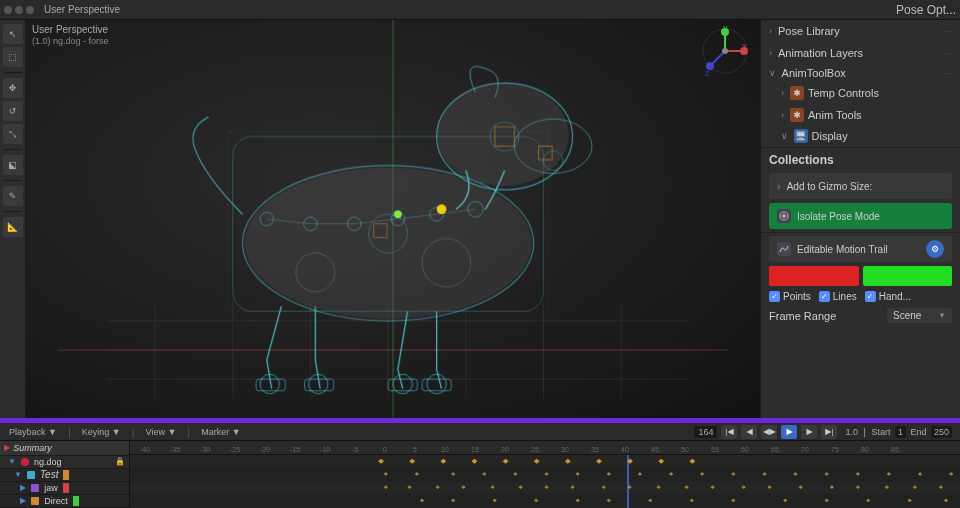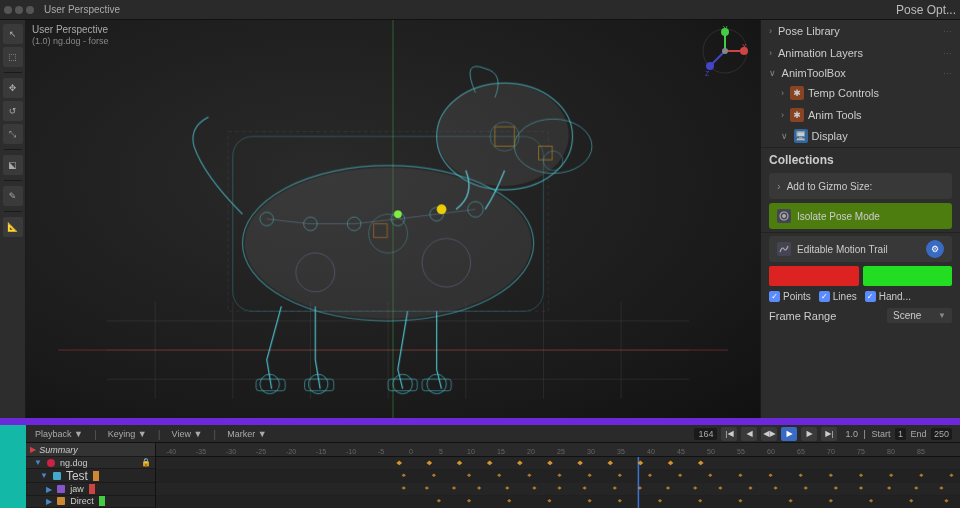--- a/index.html
+++ b/index.html
@@ -201,21 +201,21 @@
       display: flex;
       align-items: center;
       justify-content: center;
       font-size: 8px;
       color: #fff;
     }
 
     
     .isolate-btn {
       margin: 2px 8px;
-      background: #4d7c0f;
+      background: #15803d;
       border-radius: 3px;
       padding: 4px 8px;
       display: flex;
       align-items: center;
       gap: 6px;
       cursor: pointer;
       min-height: 26px;
     }
 
     
@@ -356,24 +356,23 @@
       height: 6px;
       background: #fff;
       border-radius: 50%;
       display: inline-block;
     }
 
     
     .bottom-area {
       height: 90px;
       background: #14b8a6;
-      border-top: 7px solid #6d28d9;
+      border-top: 5px solid #6d28d9;
       display: flex;
       flex-direction: column;
-      padding-left: 26px;
     }
     .timeline-top-bar {
       height: 18px;
       background: #2a2a2a;
       display: flex;
       align-items: center;
       padding: 0 6px;
       gap: 8px;
       border-bottom: 1px solid #111;
     }
@@ -764,21 +763,21 @@
         </div>
         <div class="timeline-track-row" style="padding-left:8px;background:#2a2a2a;">
           <span style="color:#4488cc;font-size:8px;">▼</span>
           <div style="width:8px;height:8px;background:#cc2244;border-radius:50%;margin:0 2px;"></div>
           <span style="font-size:9px;color:#ccc;">ng.dog</span>
           <span style="margin-left:auto;font-size:8px;color:#888;">🔒</span>
         </div>
         <div class="timeline-track-row" style="padding-left:14px;">
           <span style="color:#4488cc;font-size:8px;">▼</span>
           <div style="width:8px;height:8px;background:#44aacc;border-radius:1px;margin:0 2px;"></div>
-          <span style="font-size:12px;color:#ccc;">Test</span>
+          <span style="font-size:10px;color:#ccc;font-style:italic;">Test</span>
           <div style="width:6px;height:10px;background:#cc8833;margin-left:2px;"></div>
         </div>
         <div class="timeline-track-row" style="padding-left:20px;">
           <span style="color:#4488cc;font-size:8px;">▶</span>
           <div style="width:8px;height:8px;background:#8855cc;border-radius:1px;margin:0 2px;"></div>
           <span style="font-size:9px;color:#ccc;">jaw</span>
           <div style="width:6px;height:10px;background:#cc4444;margin-left:2px;"></div>
         </div>
         <div class="timeline-track-row" style="padding-left:20px;">
           <span style="color:#4488cc;font-size:8px;">▶</span>

